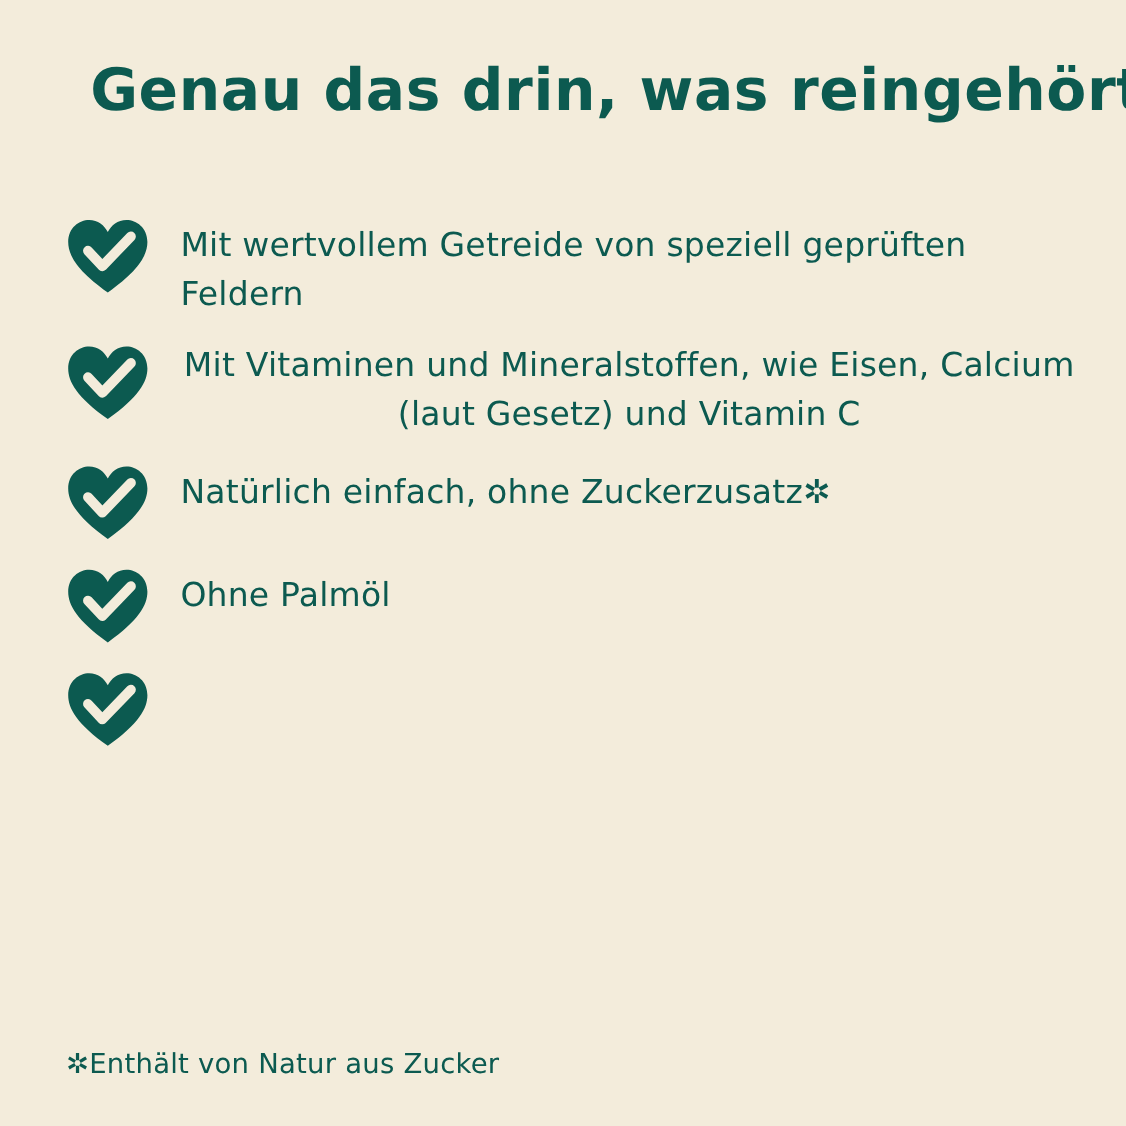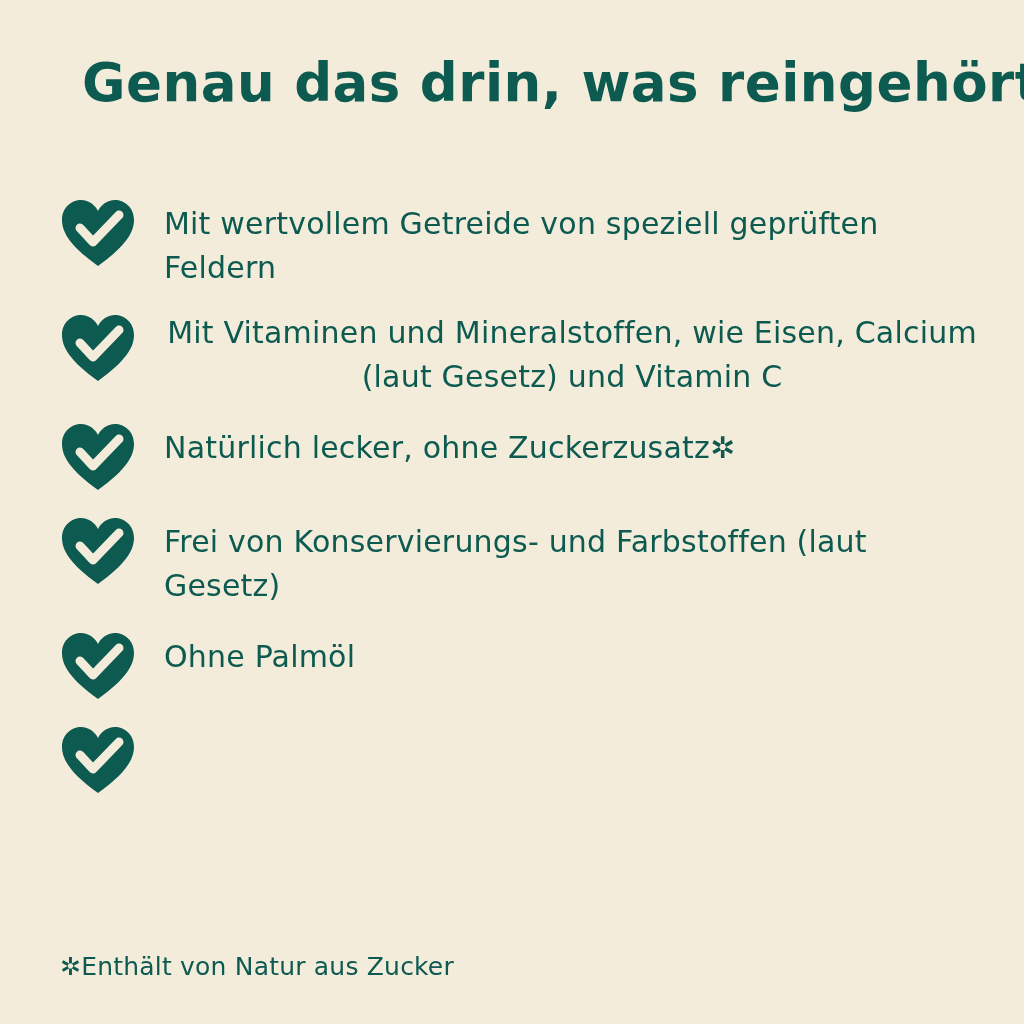--- a/index.html
+++ b/index.html
@@ -105,32 +105,23 @@
       <div class="item-text">Mit Vitaminen und Mineralstoffen, wie Eisen, Calcium (laut Gesetz) und Vitamin C</div>
     </div>
 
     <div class="item item-3">
       <div class="heart-wrap">
         <svg class="heart" viewBox="0 0 76 70" xmlns="http://www.w3.org/2000/svg" aria-hidden="true">
           <path d="M38 68 C 10 48, 2 34, 2 22 C 2 9, 12 2, 21 2 C 29 2, 35 7, 38 13 C 41 7, 47 2, 55 2 C 64 2, 74 9, 74 22 C 74 34, 66 48, 38 68 Z" fill="#0c5a50"></path>
           <path d="M20 30 L 33 44 L 59 17" fill="none" stroke="#f3ecdb" stroke-width="9" stroke-linecap="round" stroke-linejoin="round"></path>
         </svg>
       </div>
-      <div class="item-text">Natürlich lecker, ohne Zuckerzusatz✲</div>
+      <div class="item-text">Natürlich einfach, ohne Zuckerzusatz✲</div>
     </div>
 
-    <div class="item item-4">
-      <div class="heart-wrap">
-        <svg class="heart" viewBox="0 0 76 70" xmlns="http://www.w3.org/2000/svg" aria-hidden="true">
-          <path d="M38 68 C 10 48, 2 34, 2 22 C 2 9, 12 2, 21 2 C 29 2, 35 7, 38 13 C 41 7, 47 2, 55 2 C 64 2, 74 9, 74 22 C 74 34, 66 48, 38 68 Z" fill="#0c5a50"></path>
-          <path d="M20 30 L 33 44 L 59 17" fill="none" stroke="#f3ecdb" stroke-width="9" stroke-linecap="round" stroke-linejoin="round"></path>
-        </svg>
-      </div>
-      <div class="item-text">Frei von Konservierungs- und Farbstoffen (laut Gesetz)</div>
-    </div>
 
     <div class="item item-5">
       <div class="heart-wrap">
         <svg class="heart" viewBox="0 0 76 70" xmlns="http://www.w3.org/2000/svg" aria-hidden="true">
           <path d="M38 68 C 10 48, 2 34, 2 22 C 2 9, 12 2, 21 2 C 29 2, 35 7, 38 13 C 41 7, 47 2, 55 2 C 64 2, 74 9, 74 22 C 74 34, 66 48, 38 68 Z" fill="#0c5a50"></path>
           <path d="M20 30 L 33 44 L 59 17" fill="none" stroke="#f3ecdb" stroke-width="9" stroke-linecap="round" stroke-linejoin="round"></path>
         </svg>
       </div>
       <div class="item-text">Ohne Palmöl</div>
     </div>

